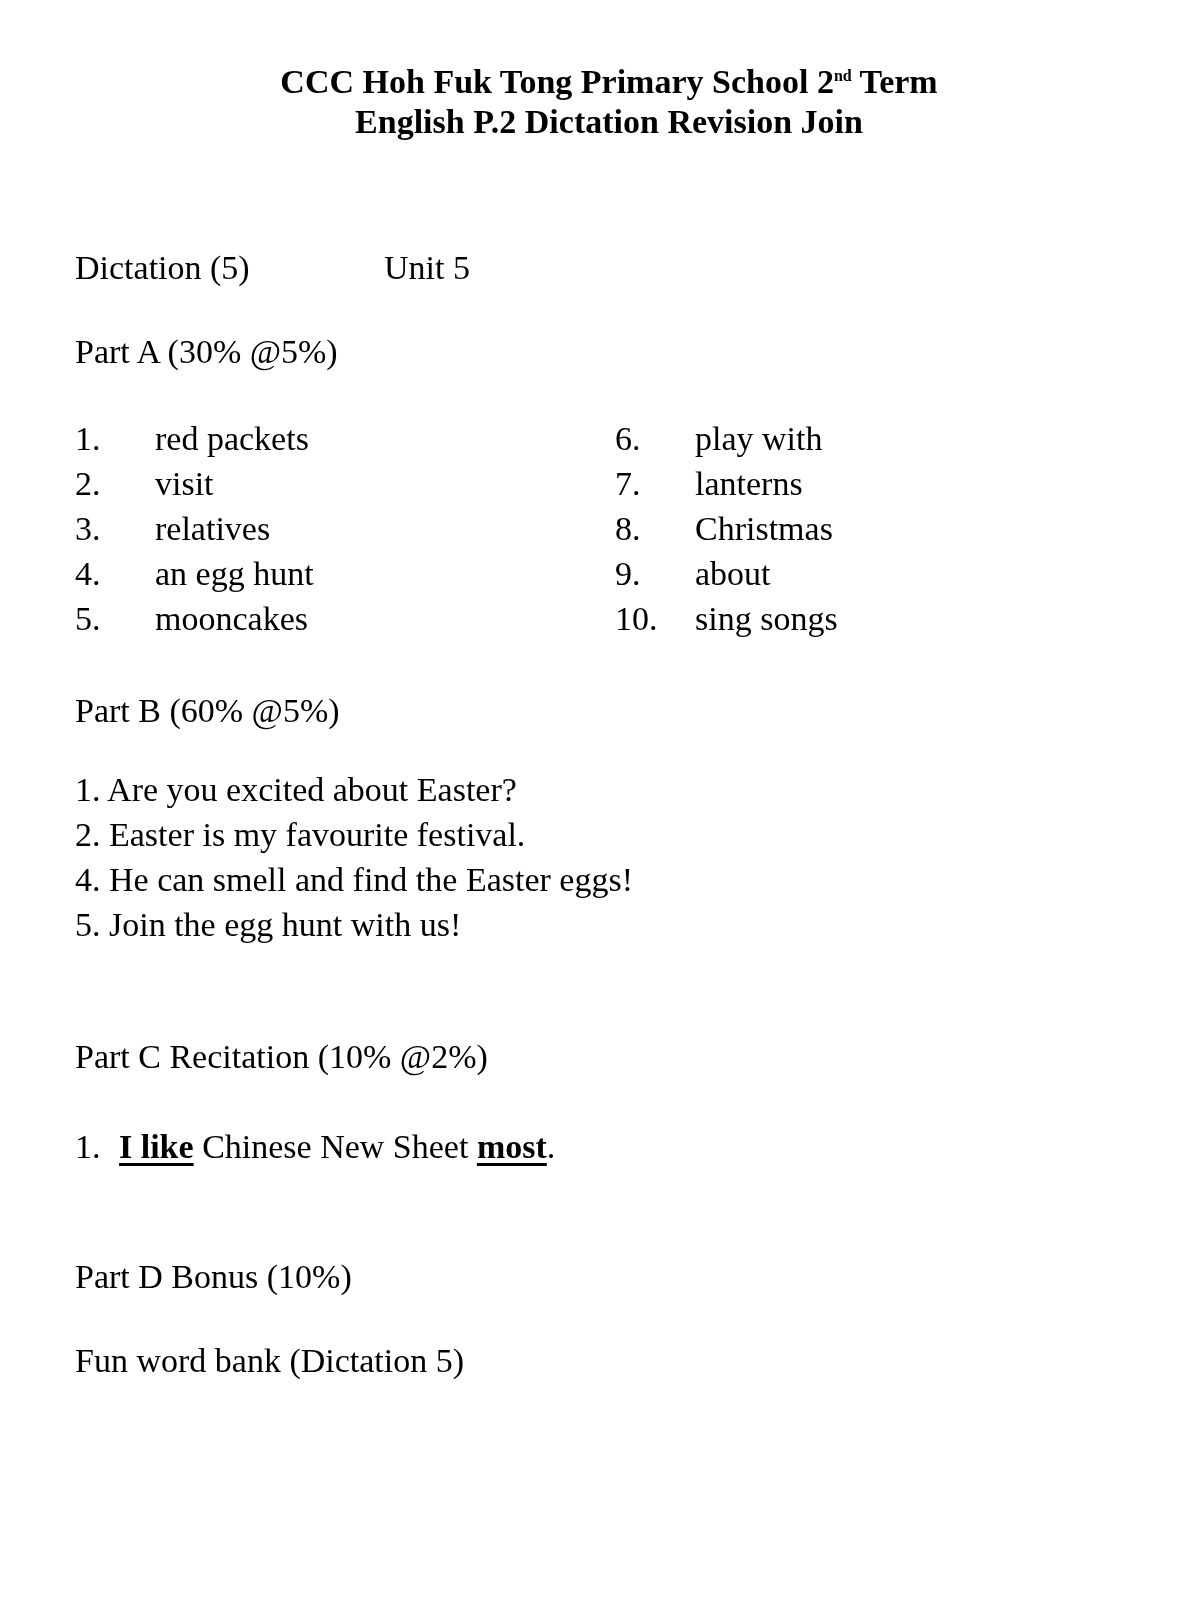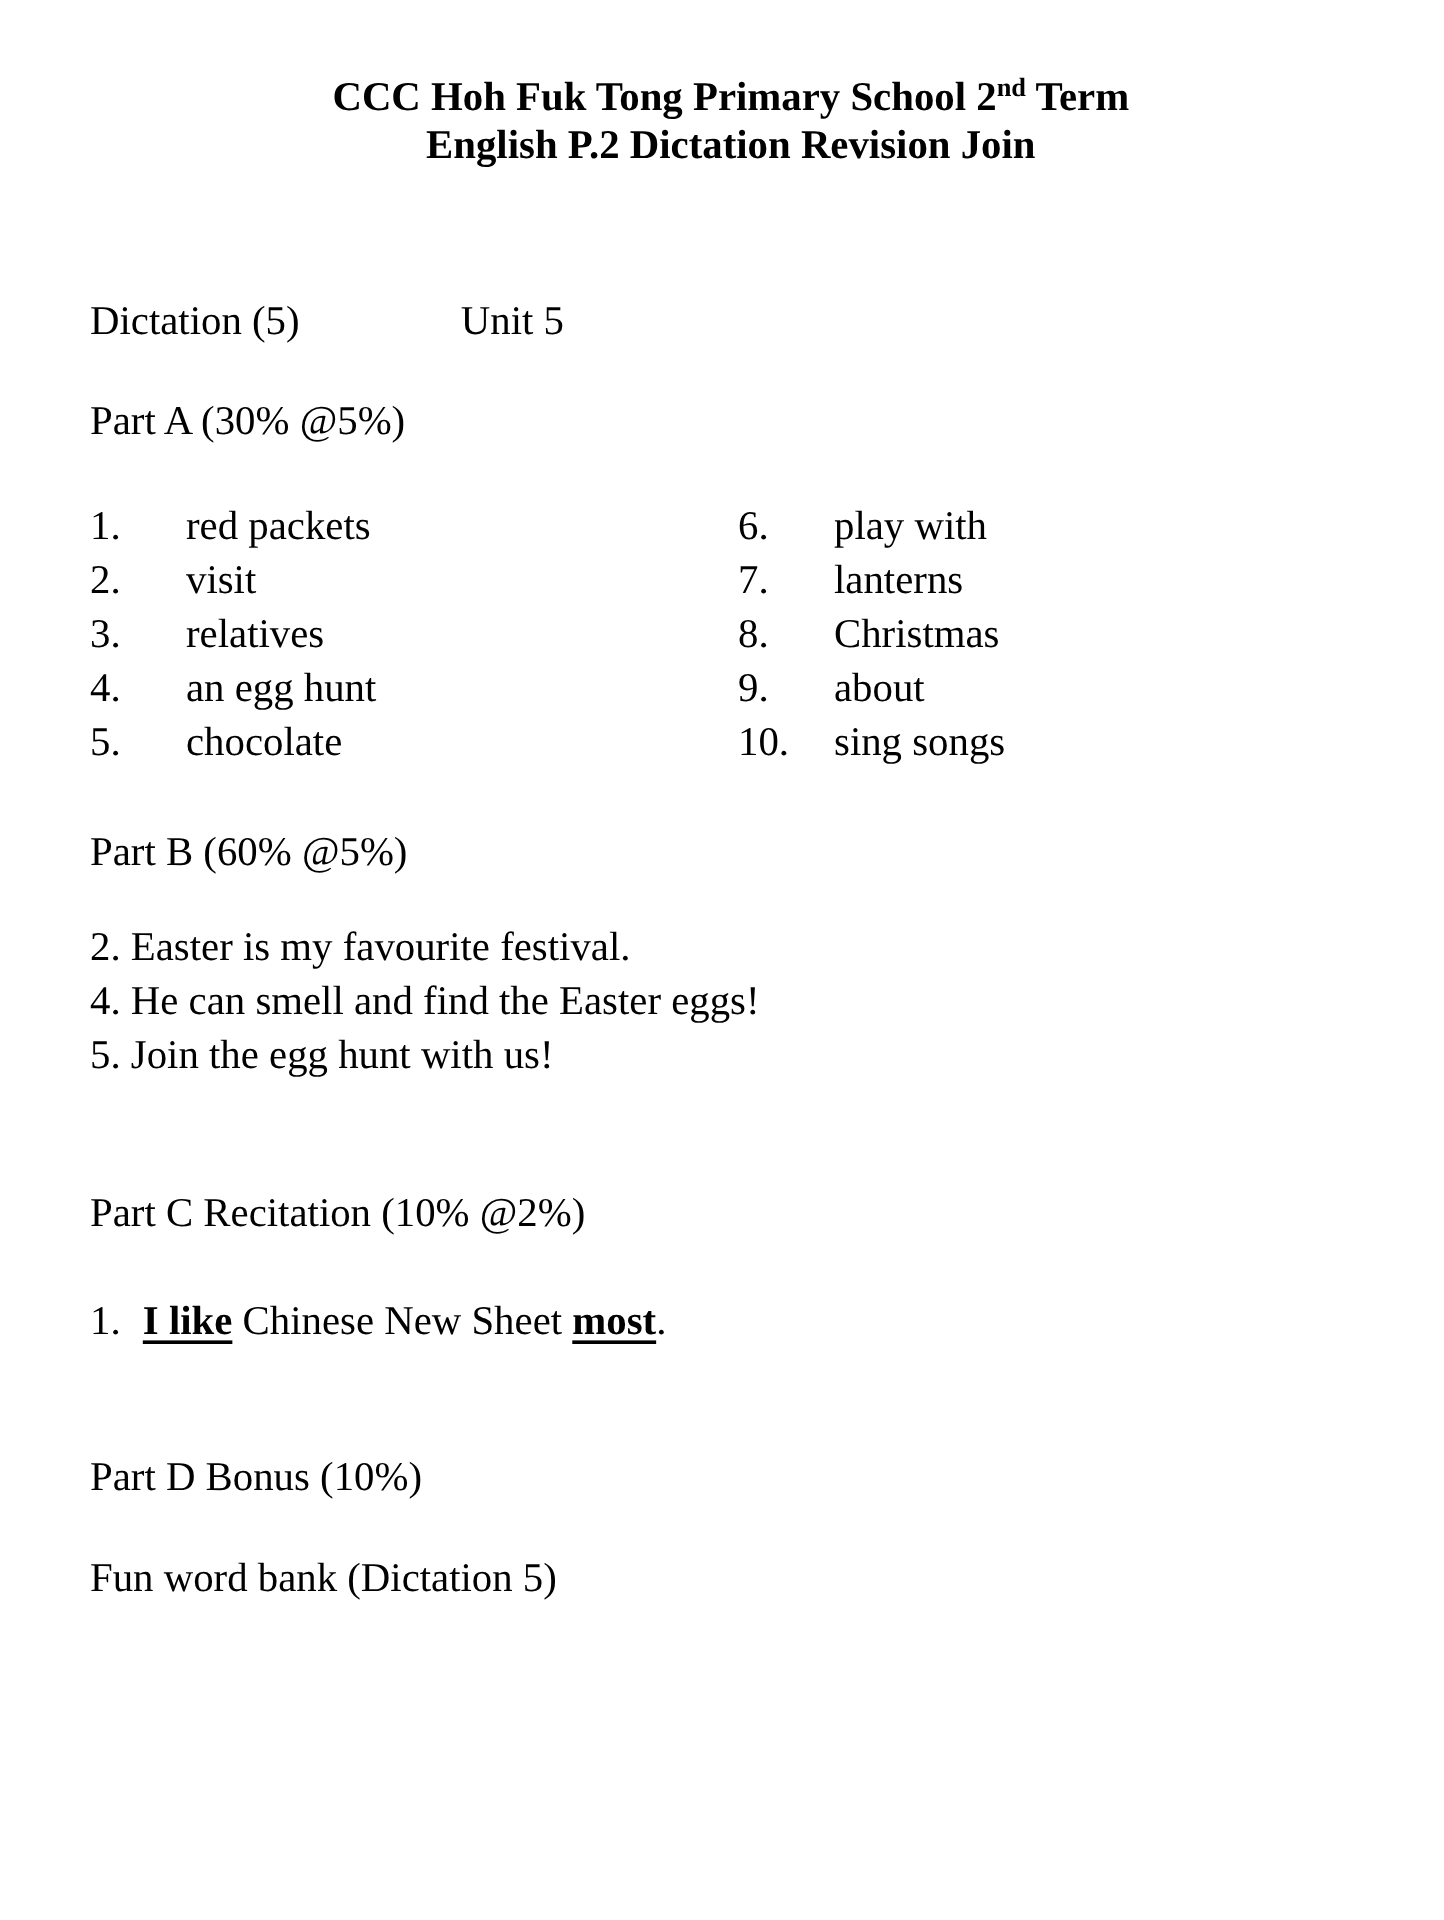--- a/index.html
+++ b/index.html
@@ -12,21 +12,21 @@
     color: #000000;
     padding: 62px 60px 0 75px;
   }
   .doc-title {
     text-align: center;
     font-weight: bold;
     line-height: 40px;
     font-size: 34px;
   }
   .doc-title sup {
-    font-size: 22px;
+    font-size: 16px;
     vertical-align: super;
     line-height: 0;
   }
   .header-row {
     margin-top: 104px;
     line-height: 44px;
     font-weight: normal;
     position: relative;
     height: 44px;
   }
@@ -111,32 +111,33 @@
         <span>an egg hunt</span>
       </div>
     <div class="vocab-item">
         <span class="vocab-num">9.</span>
         <span>about</span>
       </div>
   </div>
   <div class="vocab-row">
     <div class="vocab-item left">
         <span class="vocab-num">5.</span>
-        <span>chocolate</span>
+        <span>mooncakes</span>
       </div>
     <div class="vocab-item">
         <span class="vocab-num">10.</span>
         <span>sing songs</span>
       </div>
   </div>
 </div>
 
 <div class="part-heading part-b-heading sentence-list">Part B (60% @5%)</div>
 
 <div class="b-sentences">
+  <div class="b-sentence">1. Are you excited about Easter?</div>
   <div class="b-sentence">2. Easter is my favourite festival.</div>
   <div class="b-sentence">4. He can smell and find the Easter eggs!</div>
   <div class="b-sentence">5. Join the egg hunt with us!</div>
 </div>
 
 <div class="part-c-heading">Part C Recitation (10% @2%)</div>
 
 <div class="c-list">
   <div class="c-item"><span class="c-num">1.</span><span class="emph">I like</span><span> Chinese New Sheet </span><span class="emph">most</span><span>.</span></div>
 </div>

